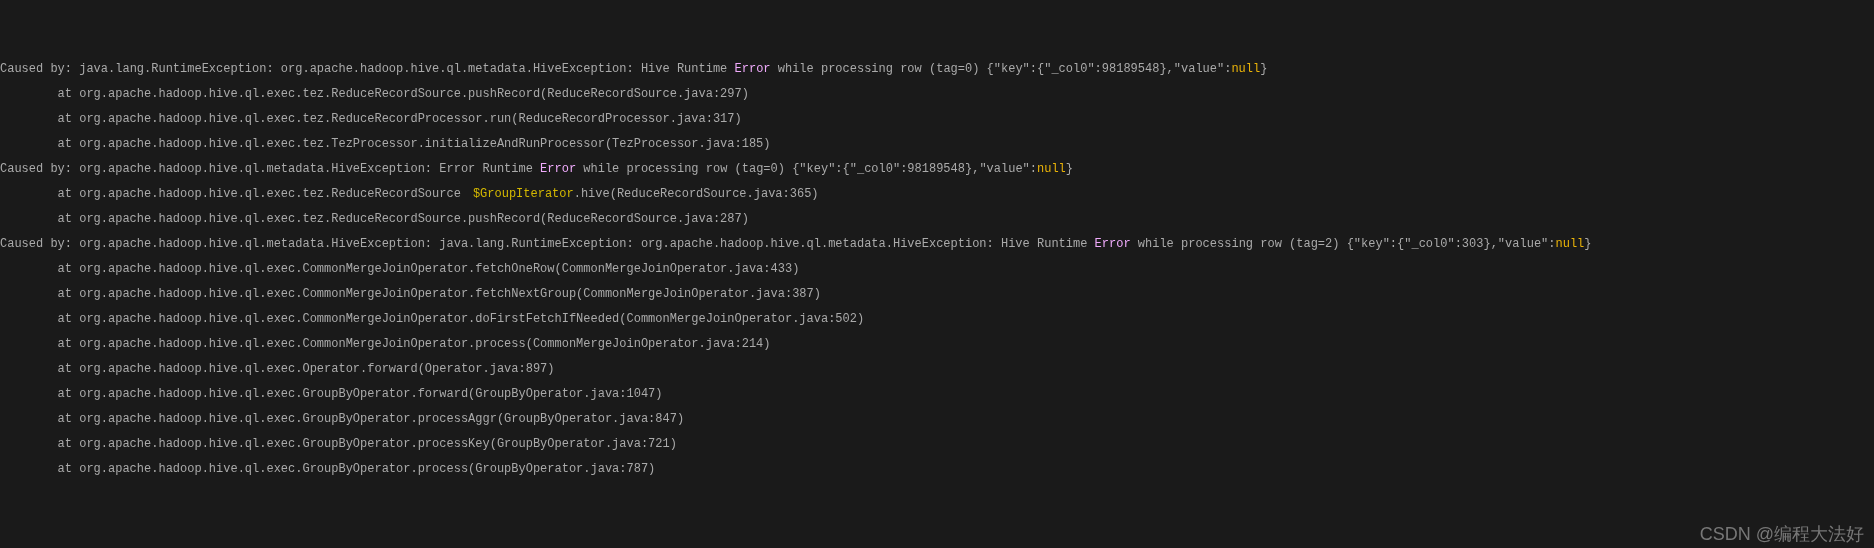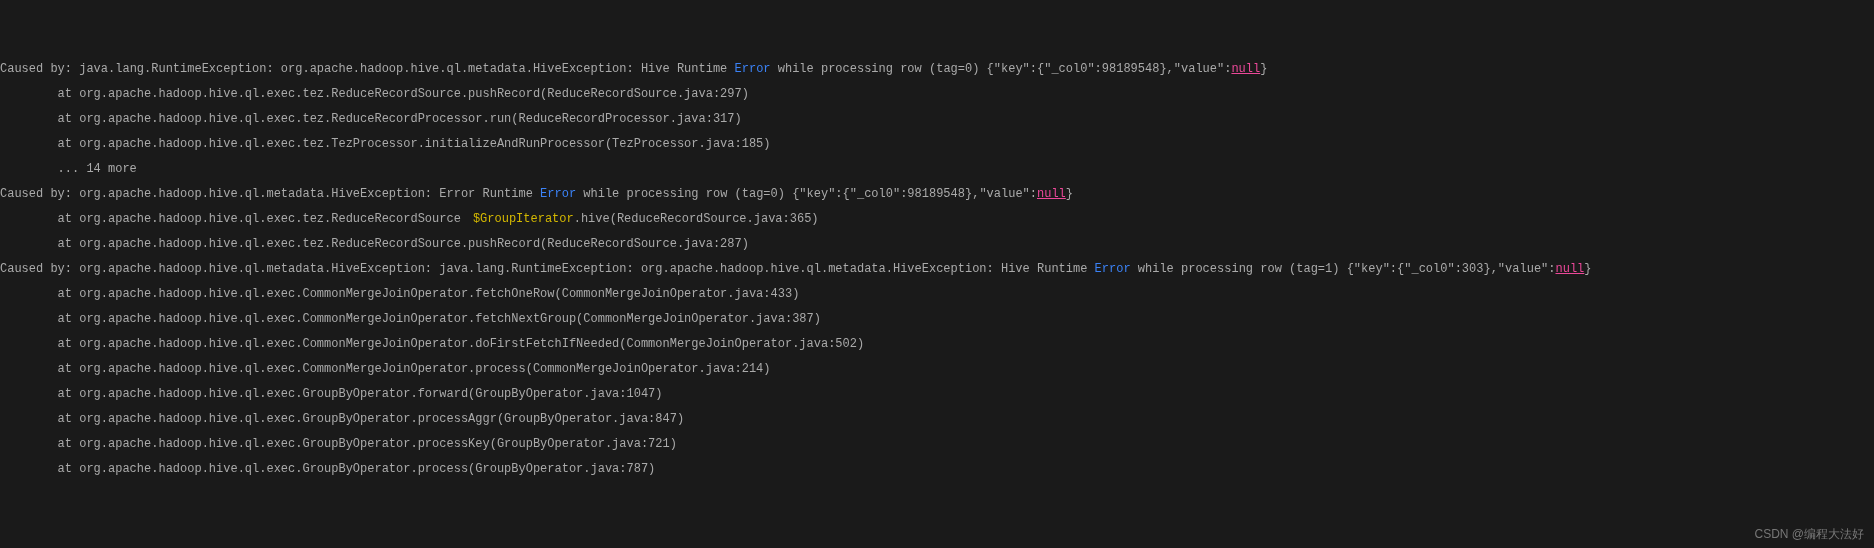--- a/index.html
+++ b/index.html
@@ -11,51 +11,51 @@
       line-height: 12.5px;
       white-space: pre;
       overflow-x: auto;
       width: 1874px;
       height: 548px;
     }
     .log-container {
       padding: 0;
     }
     .line { white-space: pre; }
-    .error { color: #3b82f6; }
-    .null { color: #ec4899; text-decoration: underline; }
+    .error { color: #f0abfc; }
+    .null { color: #eab308; }
     .gi { color: #d4b800; padding-left: 12px; }
     .watermark {
       position: fixed;
       right: 10px;
       bottom: 8px;
       color: #777;
-      font-size: 12px;
+      font-size: 18px;
       font-family: Arial, sans-serif;
     }
   </style>
 </head>
 <body>
 
 
 
 <div class="log-container">
 <div class="line"><span>Caused by:</span><span> java.lang.RuntimeException: org.apache.hadoop.hive.ql.metadata.HiveException: Hive Runtime </span><span class="error">Error</span><span> while processing row (tag=0) {"key":{"_col0":98189548},"value":</span><span class="null">null</span><span>}</span></div>
 <div class="line">        at org.apache.hadoop.hive.ql.exec.tez.ReduceRecordSource.pushRecord(ReduceRecordSource.java:297)</div>
 <div class="line">        at org.apache.hadoop.hive.ql.exec.tez.ReduceRecordProcessor.run(ReduceRecordProcessor.java:317)</div>
 <div class="line">        at org.apache.hadoop.hive.ql.exec.tez.TezProcessor.initializeAndRunProcessor(TezProcessor.java:185)</div>
-<div class="line">        ... 14 more</div>
 <div class="line"><span>Caused by:</span><span> org.apache.hadoop.hive.ql.metadata.HiveException: Error Runtime </span><span class="error">Error</span><span> while processing row (tag=0) {"key":{"_col0":98189548},"value":</span><span class="null">null</span><span>}</span></div>
 <div class="line"><span>        at org.apache.hadoop.hive.ql.exec.tez.ReduceRecordSource</span><span class="gi">$GroupIterator</span><span>.hive(ReduceRecordSource.java:365)</span></div>
 <div class="line">        at org.apache.hadoop.hive.ql.exec.tez.ReduceRecordSource.pushRecord(ReduceRecordSource.java:287)</div>
-<div class="line"><span>Caused by:</span><span> org.apache.hadoop.hive.ql.metadata.HiveException: java.lang.RuntimeException: org.apache.hadoop.hive.ql.metadata.HiveException: Hive Runtime </span><span class="error">Error</span><span> while processing row (tag=1) {"key":{"_col0":303},"value":</span><span class="null">null</span><span>}</span></div>
+<div class="line"><span>Caused by:</span><span> org.apache.hadoop.hive.ql.metadata.HiveException: java.lang.RuntimeException: org.apache.hadoop.hive.ql.metadata.HiveException: Hive Runtime </span><span class="error">Error</span><span> while processing row (tag=2) {"key":{"_col0":303},"value":</span><span class="null">null</span><span>}</span></div>
 <div class="line">        at org.apache.hadoop.hive.ql.exec.CommonMergeJoinOperator.fetchOneRow(CommonMergeJoinOperator.java:433)</div>
 <div class="line">        at org.apache.hadoop.hive.ql.exec.CommonMergeJoinOperator.fetchNextGroup(CommonMergeJoinOperator.java:387)</div>
 <div class="line">        at org.apache.hadoop.hive.ql.exec.CommonMergeJoinOperator.doFirstFetchIfNeeded(CommonMergeJoinOperator.java:502)</div>
 <div class="line">        at org.apache.hadoop.hive.ql.exec.CommonMergeJoinOperator.process(CommonMergeJoinOperator.java:214)</div>
+<div class="line">        at org.apache.hadoop.hive.ql.exec.Operator.forward(Operator.java:897)</div>
 <div class="line">        at org.apache.hadoop.hive.ql.exec.GroupByOperator.forward(GroupByOperator.java:1047)</div>
 <div class="line">        at org.apache.hadoop.hive.ql.exec.GroupByOperator.processAggr(GroupByOperator.java:847)</div>
 <div class="line">        at org.apache.hadoop.hive.ql.exec.GroupByOperator.processKey(GroupByOperator.java:721)</div>
 <div class="line">        at org.apache.hadoop.hive.ql.exec.GroupByOperator.process(GroupByOperator.java:787)</div>
 
 
 
 
 
 

